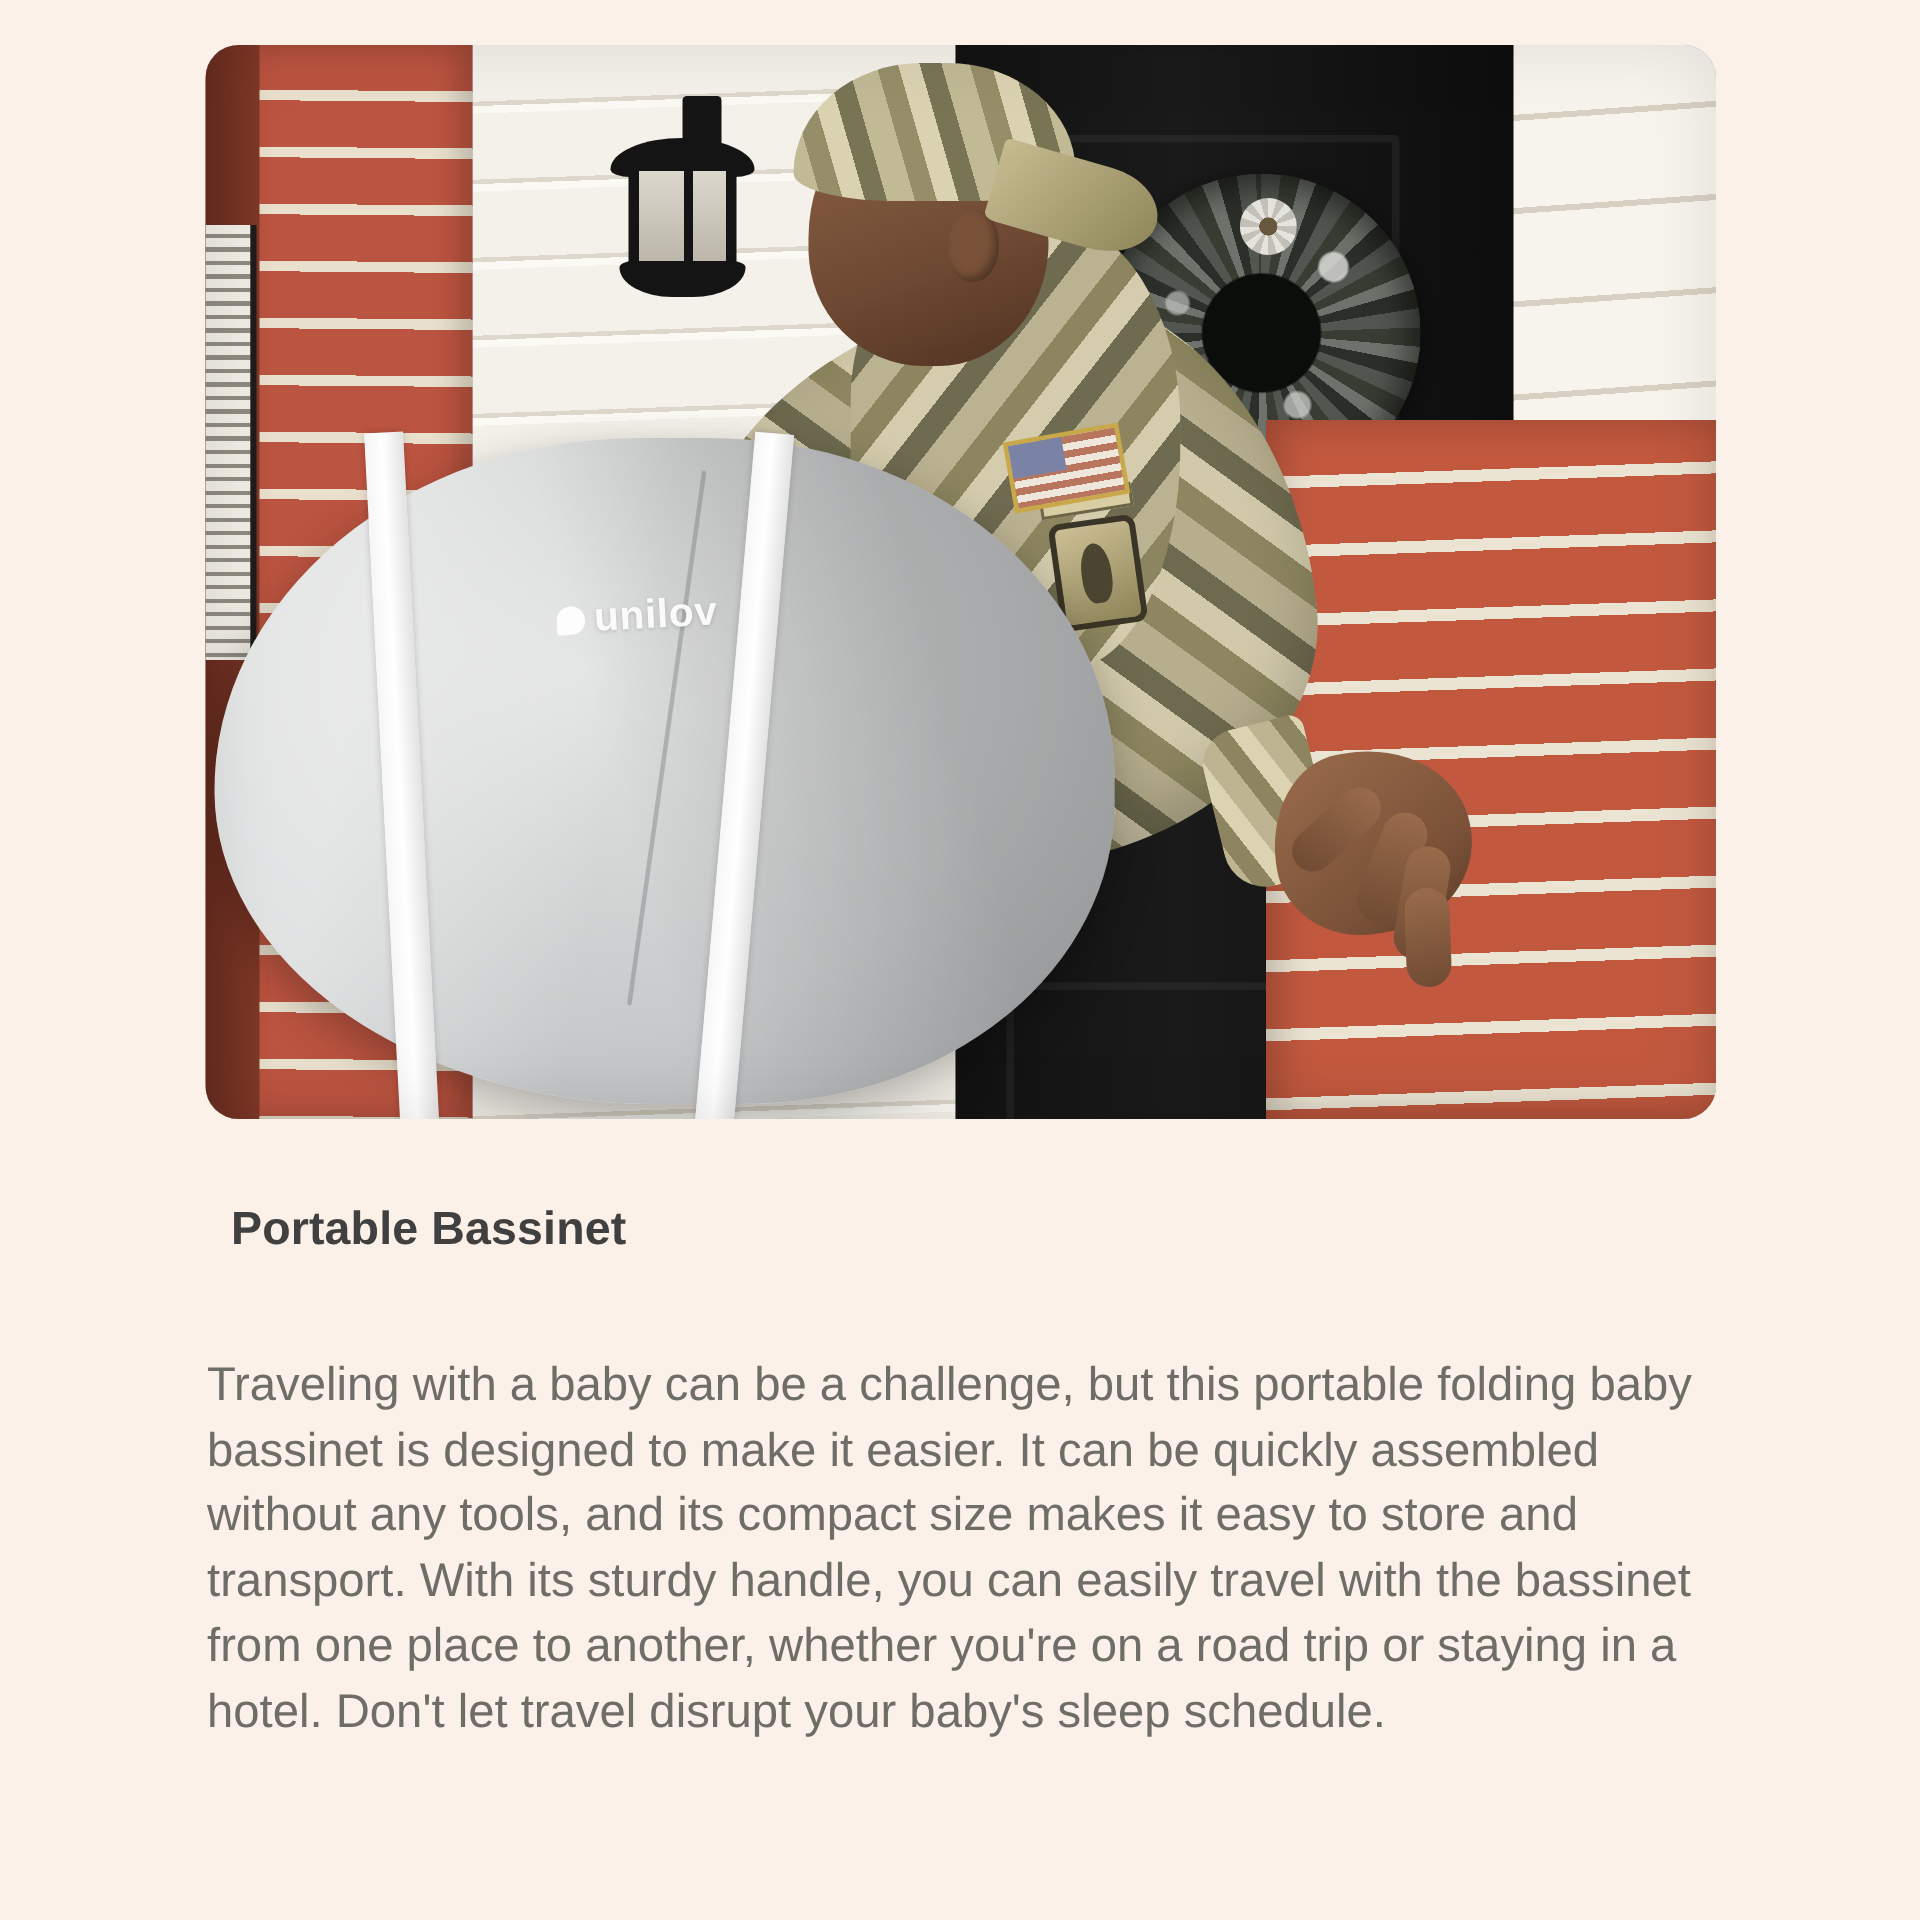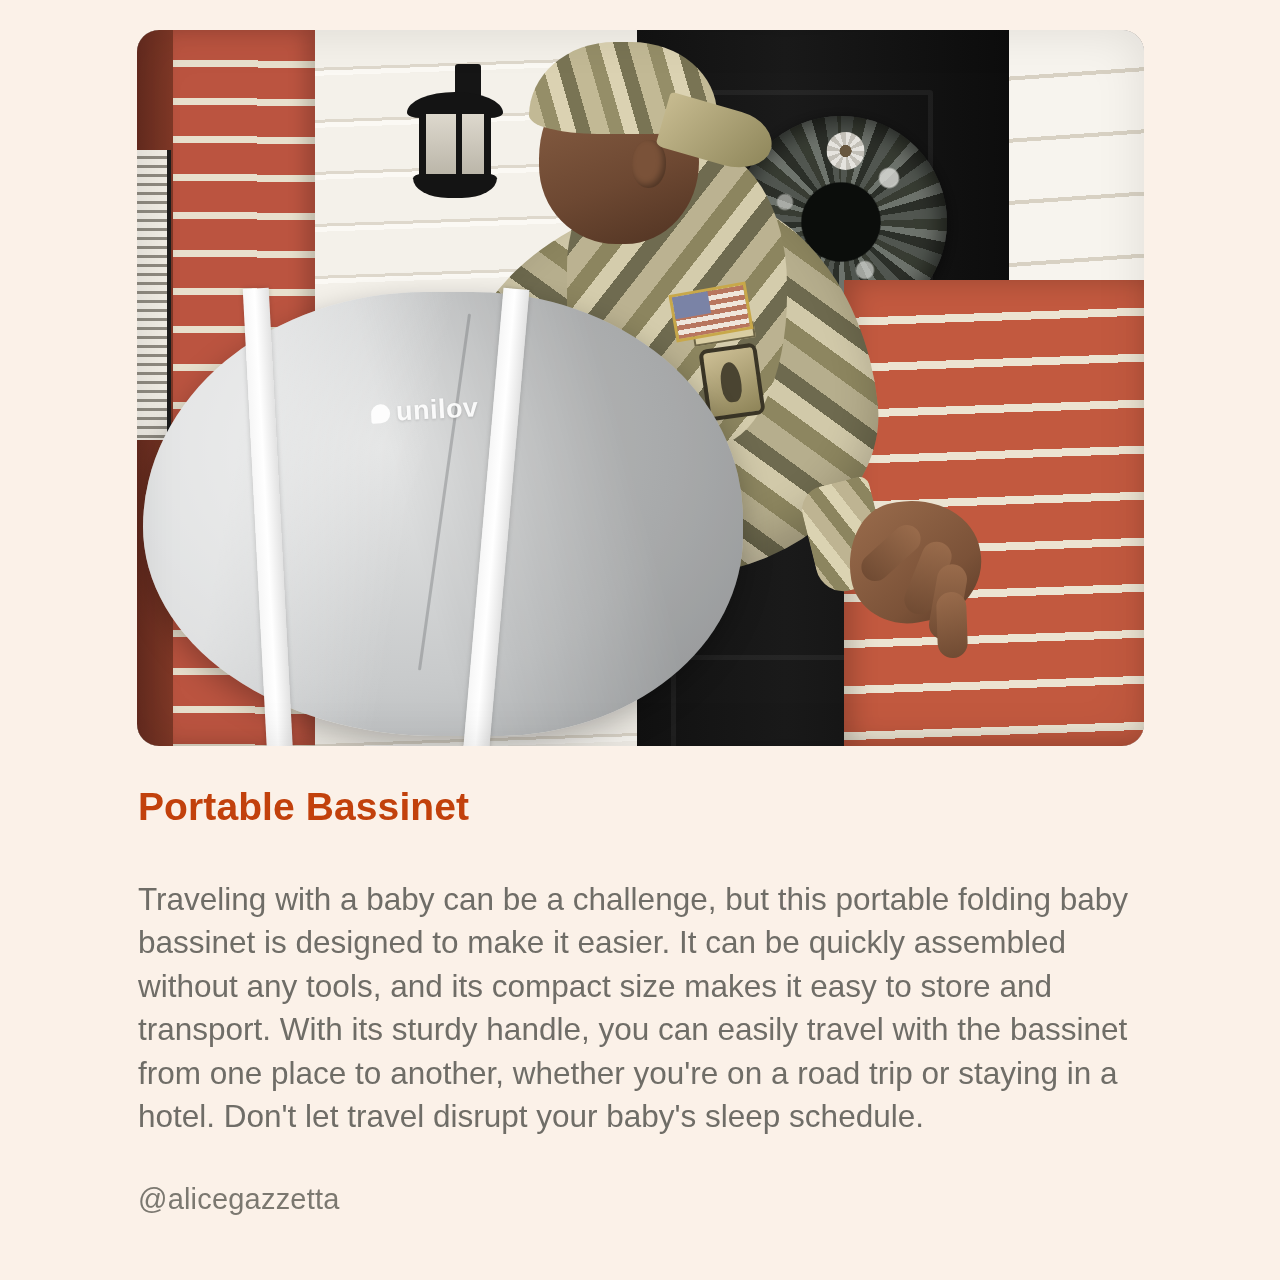--- a/index.html
+++ b/index.html
@@ -432,24 +432,24 @@
   }
 
   
   .content {
     position: absolute;
     left: 138px;
     top: 786px;
     width: 1015px;
   }
   .title {
-    margin: 0;
-    font-size: 39px;
+    margin: 16px;
+    font-size: 31px;
     font-weight: 700;
-    color: #c2410c;
+    color: #404040;
     letter-spacing: .1px;
     line-height: 1.1;
   }
   .body-text {
     margin: 0;
     padding-top: 49px;
     font-size: 31.5px;
     line-height: 43.5px;
     color: #6f6d67;
     font-weight: 400;
@@ -526,16 +526,15 @@
         <div class="bag-logo"><span class="mark"></span><span>unilov</span></div>
       </div>
 
       <div class="hero-vignette"></div>
     </div>
   </div>
 
   <div class="content">
     <h1 class="title">Portable Bassinet</h1>
     <p class="body-text">Traveling with a baby can be a challenge, but this portable folding baby bassinet is designed to make it easier. It can be quickly assembled without any tools, and its compact size makes it easy to store and transport. With its sturdy handle, you can easily travel with the bassinet from one place to another, whether you're on a road trip or staying in a hotel. Don't let travel disrupt your baby's sleep schedule.</p>
-    <p class="handle">@alicegazzetta</p>
   </div>
 
 </div>
 
 </body></html>

